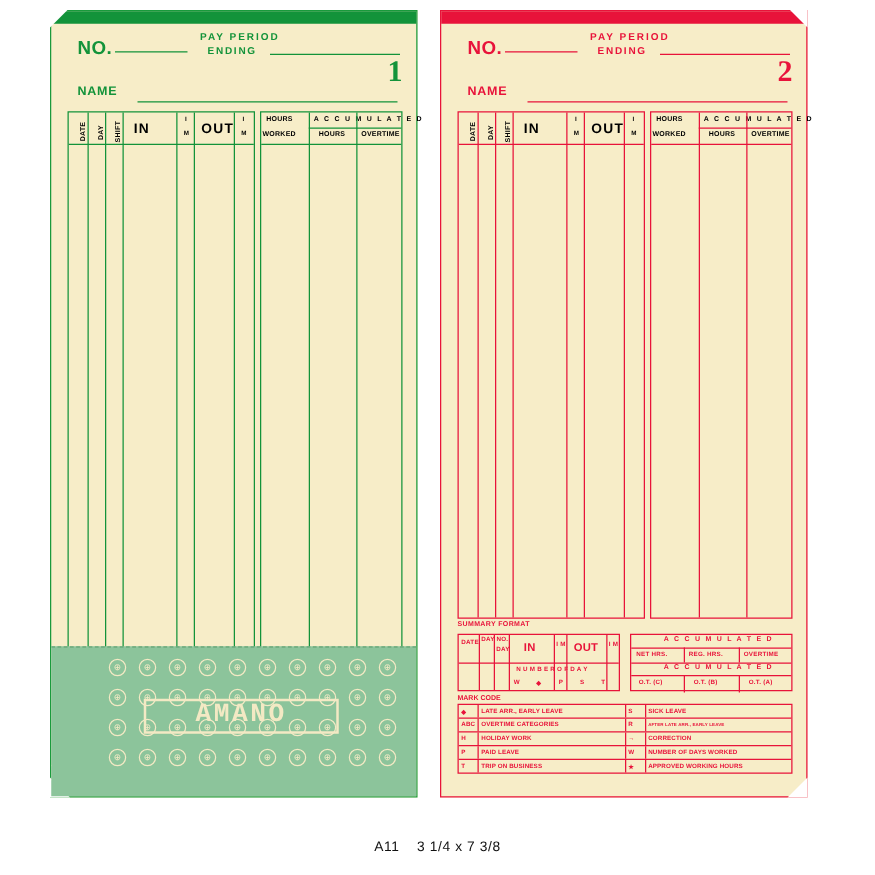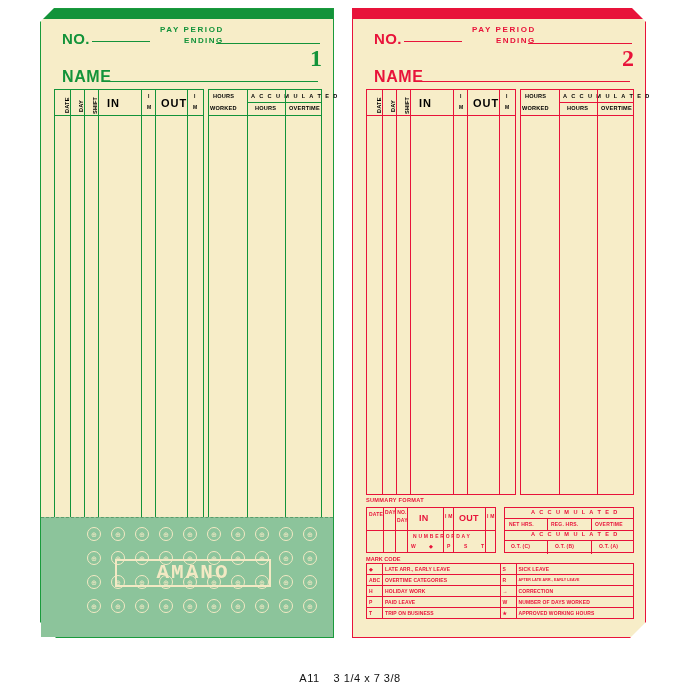--- a/index.html
+++ b/index.html
@@ -90,22 +90,22 @@
     position: absolute;
     font-size: 15px;
     letter-spacing: .4px;
     font-weight: bold;
   }
   .green .lbl, .green .rule, .green .cardnum, .green .code { color: #13933a; }
   .red .lbl, .red .rule, .red .cardnum, .red .code { color: #e8133a; }
 
   .no-label { left: 14px; top: 7px; }
   .pp-label { left: 112px; top: 2px; font-size: 8px; letter-spacing: 1.6px; }
-  .pe-label { left: 136px; top: 13px; font-size: 8px; letter-spacing: 1.4px; }
-  .name-label { left: 14px; top: 45px; font-size: 16px; letter-spacing: .6px; }
+  .pe-label { left: 118px; top: 13px; font-size: 8px; letter-spacing: 1.4px; }
+  .name-label { left: 14px; top: 45px; font-size: 10px; letter-spacing: .6px; }
 
   .rule {
     position: absolute;
     border-bottom: 1px solid currentColor;
     height: 0;
   }
   .r-no   { left: 44px;  top: 18px; width: 58px; }
   .r-pe   { left: 168px; top: 20px; width: 104px; }
   .r-name { left: 62px;  top: 58px; width: 208px; }
 

